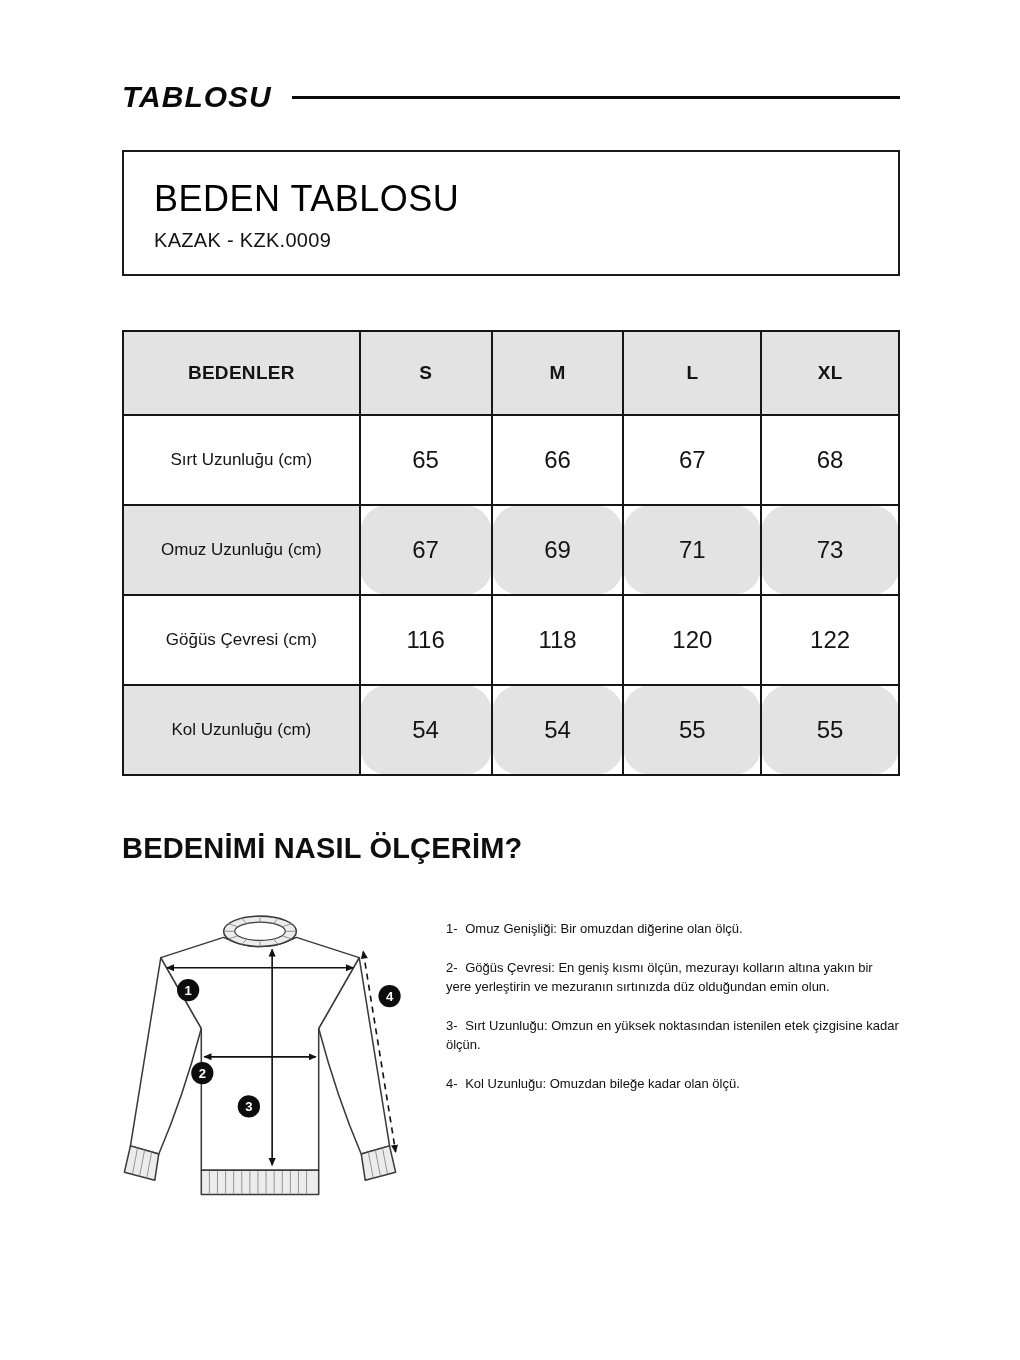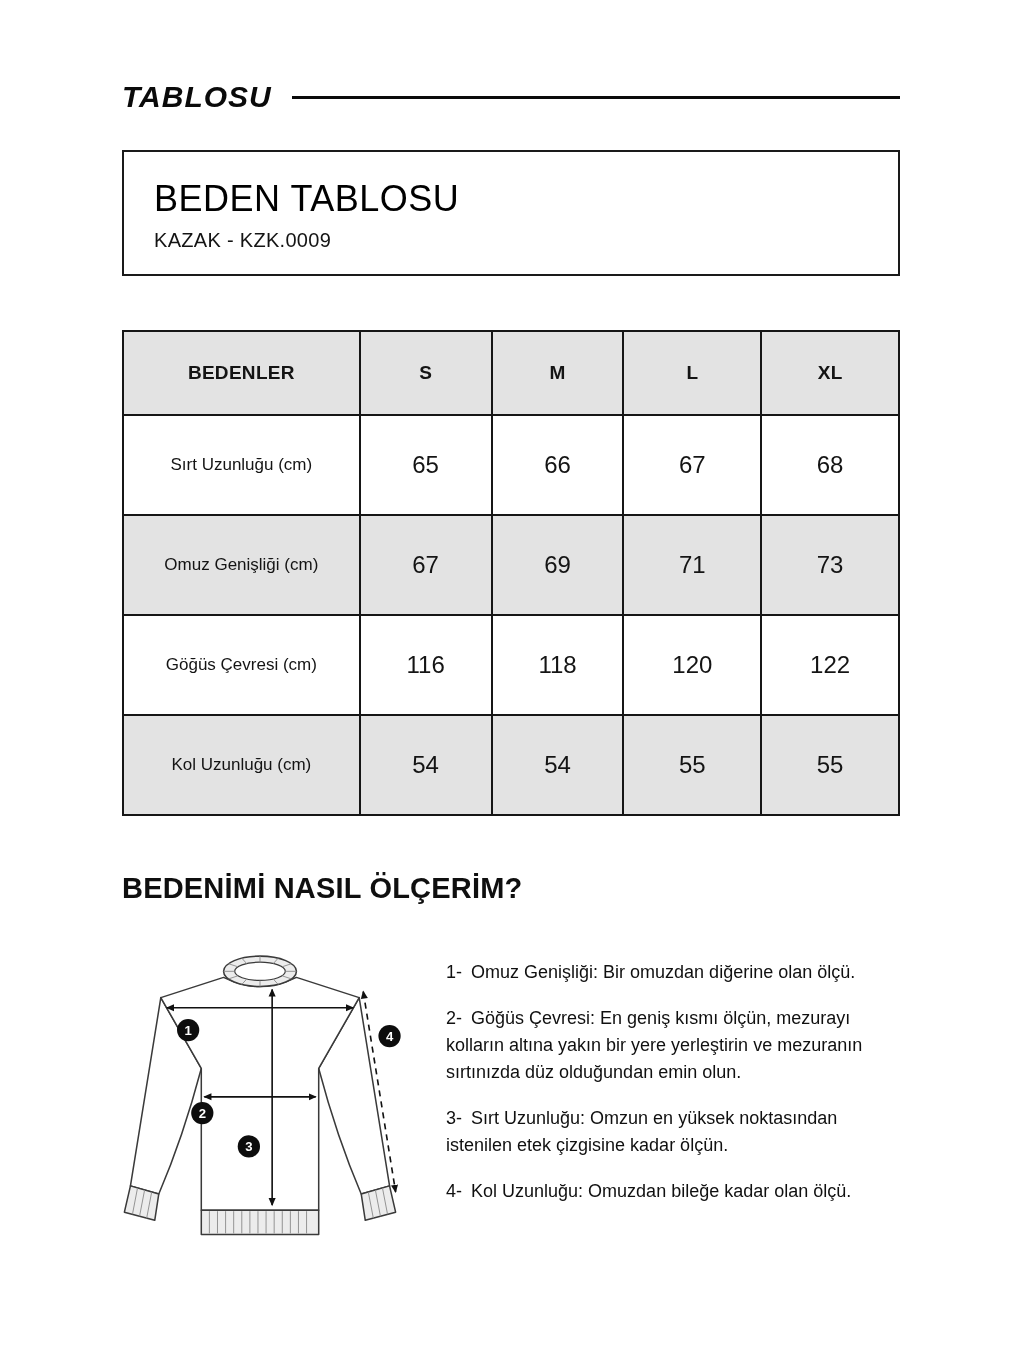--- a/index.html
+++ b/index.html
@@ -24,32 +24,32 @@
   .title-box { margin-top: 36px; border: 2px solid #1a1a1a; padding: 26px 30px 22px; }
   .title-box h1 { font-size: 36px; font-weight: 400; letter-spacing: 0.5px; color: #000000; }
   .title-box .subtitle { margin-top: 9px; font-size: 20px; letter-spacing: 0.3px; }
 
   
   table.size-table { width: 100%; margin-top: 54px; border-collapse: collapse; padding-left: 35px; }
   .size-table th, .size-table td {
     border: 2px solid #161616; text-align: center; vertical-align: middle;
   }
   .size-table thead th { height: 84px; background: #e3e3e3; font-size: 19px; font-weight: bold; letter-spacing: 0.3px; }
-  .size-table tbody tr { height: 100px; }
+  .size-table tbody tr { height: 90px; }
   .size-table tbody tr:nth-child(even) { background: #e3e3e3; }
   .size-table .col-label { width: 30.5%; }
   .size-table td.row-label { font-size: 17px; font-weight: 400; }
-  .size-table td.size-value { font-size: 24px; font-weight: 400; }
+  .size-table td.size-value { font-size: 24px; font-weight: 400; border-radius: 28px; }
 
   
   .howto-heading { margin-top: 56px; font-size: 29px; font-weight: bold; letter-spacing: 0.2px; color: #0f0f0f; }
   .howto { display: flex; margin-top: 40px; gap: 34px; }
   .diagram-wrap { width: 304px; flex: 0 0 304px; margin-left: -14px; }
   .instructions { flex: 1; padding-top: 14px; }
-  .instructions p { font-size: 18px; line-height: 1.5; margin-bottom: 19px; color: #101010; }
+  .instructions p { font-size: 13px; line-height: 1.5; margin-bottom: 19px; color: #101010; }
   .instructions .step-num { margin-right: 4px; }
 
   
   .sw-outline { fill: #ffffff; stroke: #3a3a3a; stroke-width: 1.5; stroke-linejoin: round; }
   .sw-rib-block { fill: #ececec; stroke: #3a3a3a; stroke-width: 1.5; stroke-linejoin: round; }
   .sw-rib-line { stroke: #8a8a8a; stroke-width: 0.9; }
   .measure { stroke: #111; stroke-width: 1.6; fill: none; }
   .marker-dot { fill: #0d0d0d; }
   .marker-num { fill: #fff; font-size: 13px; font-weight: bold; text-anchor: middle; font-family: "Liberation Sans", sans-serif; }
 </style>
@@ -80,21 +80,21 @@
     </thead>
     <tbody>
       <tr>
         <td class="row-label">Sırt Uzunluğu (cm)</td>
         <td class="size-value">65</td>
         <td class="size-value">66</td>
         <td class="size-value">67</td>
         <td class="size-value">68</td>
       </tr>
       <tr>
-        <td class="row-label">Omuz Genişliği (cm)</td>
+        <td class="row-label">Omuz Uzunluğu (cm)</td>
         <td class="size-value">67</td>
         <td class="size-value">69</td>
         <td class="size-value">71</td>
         <td class="size-value">73</td>
       </tr>
       <tr>
         <td class="row-label">Göğüs Çevresi (cm)</td>
         <td class="size-value">116</td>
         <td class="size-value">118</td>
         <td class="size-value">120</td>

